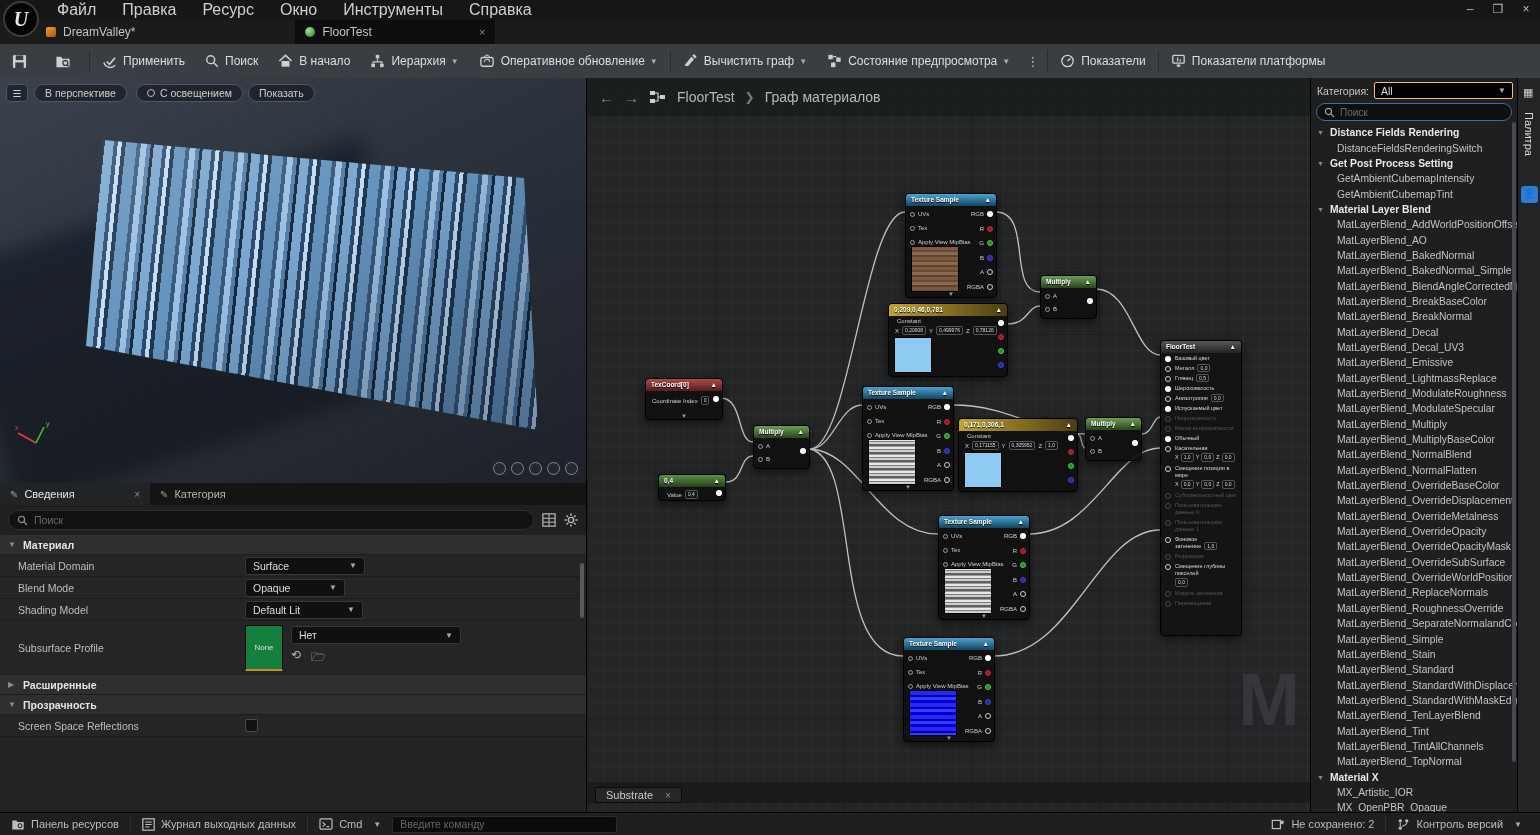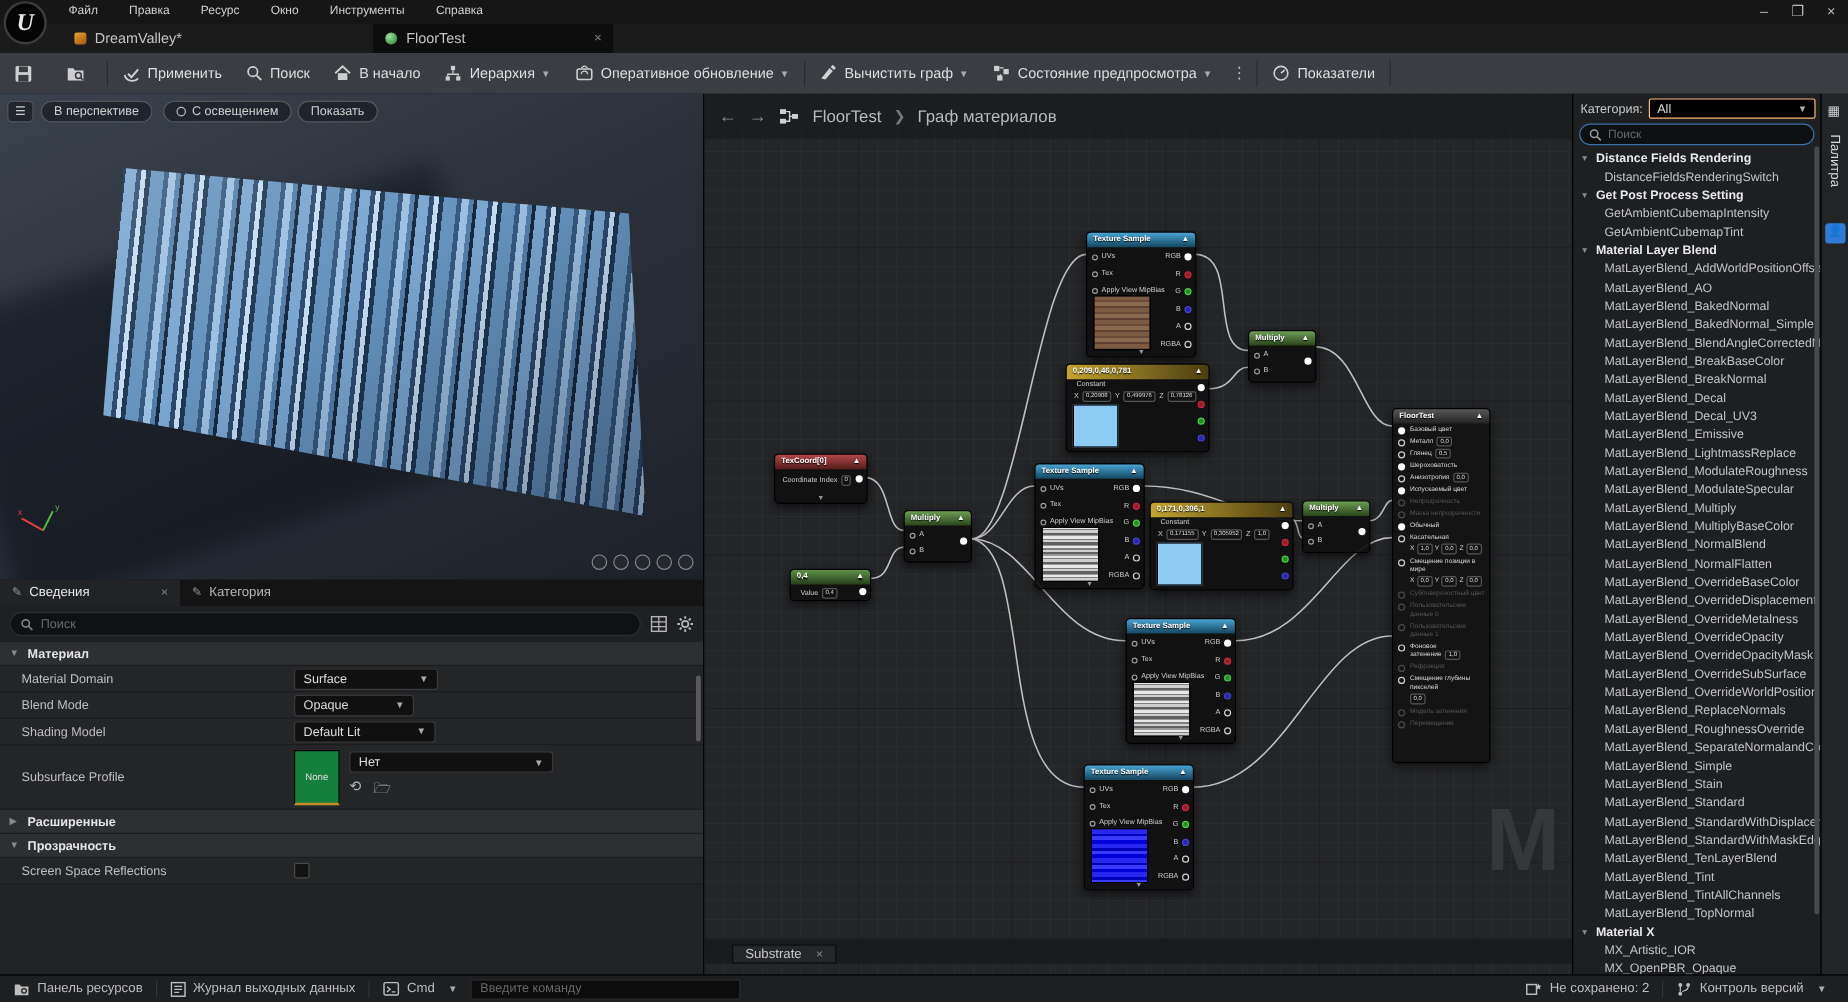--- a/index.html
+++ b/index.html
@@ -1,24 +1,24 @@
 <!DOCTYPE html>
 <html><head>
 <meta charset="utf-8">
 <style>
   * { margin:0; padding:0; box-sizing:border-box; }
   html,body { width:1540px; height:835px; overflow:hidden; background:#141414;
     font-family:"Liberation Sans","DejaVu Sans",sans-serif; color:#c8c8c8; }
   
   #menubar { position:absolute; left:0; top:0; width:1540px; height:20px; background:#161616; display:flex; align-items:center; padding-left:44px; z-index:30;}
-  .menu-item { padding:0 13px; font-size:10px; color:#cfcfcf; height:20px; line-height:20px; }
+  .menu-item { padding:0 13px; font-size:16px; color:#cfcfcf; height:20px; line-height:20px; }
   #winctl { position:absolute; right:0; top:0; height:20px; display:flex; z-index:31;}
   .wbtn { width:28px; height:20px; color:#bbb; font-size:12px; text-align:center; line-height:18px;}
   #logo { position:absolute; left:3px; top:1px; width:36px; height:36px; border-radius:50%; background:#050505; border:2px solid #3c3c3c; z-index:40; display:flex; align-items:center; justify-content:center; font-family:"Liberation Serif","DejaVu Serif",serif; font-style:italic; font-weight:bold; color:#e8e8e8; font-size:20px;}
-  #tabbar { position:absolute; left:0; top:20px; width:1540px; height:24px; background:#1b1b1b; display:flex; align-items:flex-end; padding-left:52px; z-index:29;}
+  #tabbar { position:absolute; left:0; top:20px; width:1540px; height:24px; background:#1b1b1b; display:flex; align-items:flex-end; padding-left:36px; z-index:29;}
   .tab { height:24px; display:flex; align-items:center; font-size:12px; padding:0 10px; color:#c4c4c4; }
   .tab.active { background:#0d0d0d; width:200px; justify-content:space-between; }
   .tab .ticon { width:10px; height:10px; border-radius:50%; margin-right:7px; }
   .t-orange { background:linear-gradient(145deg,#f0a030,#a05a10); border-radius:2px !important; }
   .t-green { background:radial-gradient(circle at 35% 35%,#9fe09f,#1c7a2c); }
   .tab .x { color:#8a8a8a; font-size:11px; margin-left:8px; }
   #toolbar { position:absolute; left:0; top:44px; width:1540px; height:34px; background:#3a3d42; display:flex; align-items:center; z-index:28; }
   .tool { display:flex; align-items:center; font-size:12px; color:#dedede; padding:0 10px; height:34px; white-space:nowrap;}
   .tool svg { margin-right:6px; }
   .tsep { width:1px; height:22px; background:#2a2c30; margin:0 2px; }
@@ -87,21 +87,21 @@
   .thumb-wood { background:repeating-linear-gradient(180deg,#7d5b42 0 3px,#6a4a34 3px 5px,#8a6a4e 5px 8px,#5e4130 8px 10px);}
   .thumb-noise { background:repeating-linear-gradient(0deg,#cfcfcf 0 2px,#7e7e7e 2px 3px,#e8e8e8 3px 5px,#9a9a9a 5px 6px,#606060 6px 8px);}
   .thumb-normal { background:repeating-linear-gradient(180deg,#2828f0 0 4px,#0000ba 4px 6px,#3a3aff 6px 9px,#0000d8 9px 12px);}
   .chip { background:#121212; border:1px solid #555; border-radius:2px; padding:0 2px; font-size:5px; color:#ddd; line-height:7px;}
   .nexp { position:absolute; bottom:0; left:50%; transform:translateX(-50%); color:#999; font-size:6px; line-height:6px;}
   .rrow { display:flex; align-items:flex-start; gap:4px; padding:2px 4px 1px 4px;}
   .rrow .rlbl { font-size:5.5px; line-height:7px; color:#d8d8d8; }
   .rrow.dis .rlbl { color:#565656;}
   .rrow.dis .pin { border-color:#4a4a4a;}
   #substrip { position:absolute; left:0; top:704px; width:723px; height:21px; background:#1a1b1c; z-index:9; display:flex; align-items:flex-end;}
-  #subtab { height:16px; background:#242628; border:1px solid #0a0a0a; display:flex; align-items:center; font-size:11px; color:#c9c9c9; padding:0 10px; margin-left:23px; gap:12px;}
+  #subtab { height:16px; background:#242628; border:1px solid #0a0a0a; display:flex; align-items:center; font-size:11px; color:#c9c9c9; padding:0 10px; margin-left:8px; gap:12px;}
   
   #palette { position:absolute; left:1310px; top:78px; width:207px; height:734px; background:#1d1f21; border-left:1px solid #000; overflow:hidden; z-index:12;}
   #pal-top { display:flex; align-items:center; padding:4px 4px 2px 6px; gap:5px; font-size:10.5px; color:#c6c6c6;}
   #pal-cat { flex:1; height:17px; background:#000000; border:1px solid #fdba74; border-radius:2px; display:flex; align-items:center; justify-content:space-between; padding:0 6px; color:#ddd;}
   #pal-search { margin:2px 5px 4px 5px; height:18px; border-radius:10px; background:#0e0f10; border:1px solid #3a6ea5; display:flex; align-items:center; gap:5px; padding:0 7px; color:#6a6a6a; font-size:10px;}
   .p-row { height:15.35px; display:flex; align-items:center; font-size:10.3px; color:#c4c4c4; padding-left:26px; white-space:nowrap; overflow:hidden;}
   .p-row.head { padding-left:6px; color:#e9e9e9; font-weight:bold;}
   .p-row.head .tri { color:#8a8a8a; font-size:7px; margin-right:5px; width:8px;}
   #pal-scroll { position:absolute; right:1px; top:44px; width:4px; height:640px; border-radius:2px; background:#47494c;}
   
@@ -229,20 +229,29 @@
   <span class="vdots">⋮</span>
   <div class="tsep"></div>
   <div class="tool">
     <svg class="ic" width="15" height="14" viewBox="0 0 16 16">
         <circle cx="8" cy="8" r="6.5" fill="none" stroke="#cfcfcf" stroke-width="1.5"></circle>
         <path d="M8 8 L11.5 5" stroke="#cfcfcf" stroke-width="1.6"></path>
       </svg>
     <span>Показатели</span>
   </div>
   <div class="tsep"></div>
+  <div class="tool">
+    <svg class="ic" width="15" height="14" viewBox="0 0 16 16">
+        <rect x="1.5" y="1.5" width="13" height="9" rx="1" fill="none" stroke="#cfcfcf" stroke-width="1.5"></rect>
+        <rect x="6" y="12" width="4" height="2.5" fill="#cfcfcf"></rect>
+        <line x1="7" y1="4" x2="7" y2="8.5" stroke="#cfcfcf" stroke-width="1.4"></line>
+        <line x1="10" y1="6" x2="10" y2="8.5" stroke="#cfcfcf" stroke-width="1.4"></line>
+      </svg>
+    <span>Показатели платформы</span>
+  </div>
 </div>
 
 <div id="viewport">
   <div id="vp-shadow"></div>
   <div id="vp-plane"></div>
   <div id="vp-burger">☰</div>
   <div class="vp-pill" style="left:34px">
       <span>В перспективе</span>
     </div>
   <div class="vp-pill" style="left:136px">

